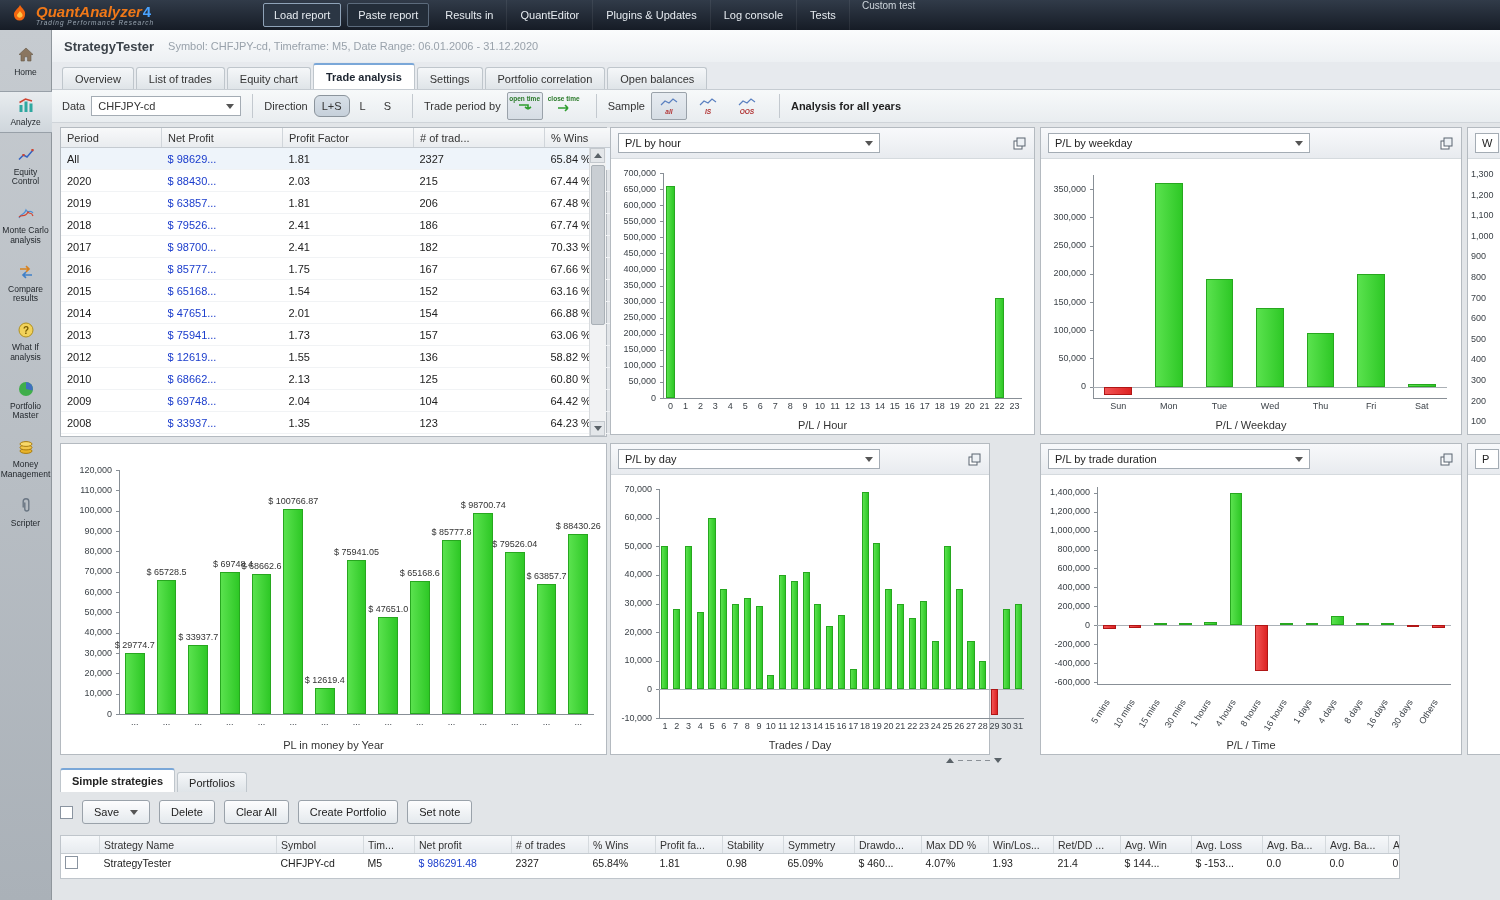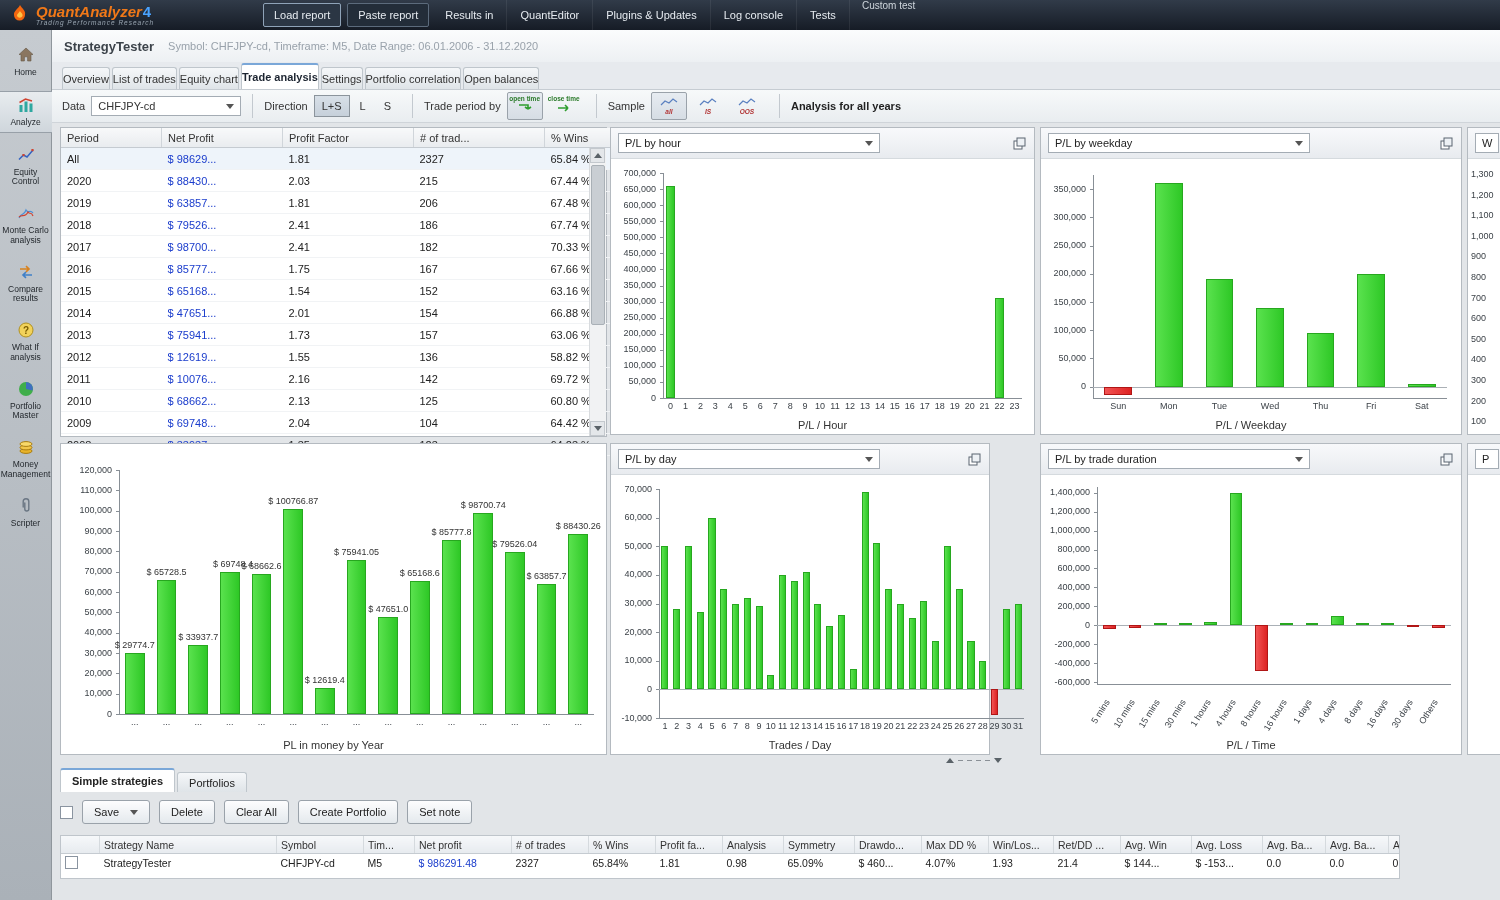--- a/index.html
+++ b/index.html
@@ -29,37 +29,37 @@
   .sb-label{font-size:8.5px;color:#23282d;text-align:center;line-height:1.15;width:50px;overflow:hidden;white-space:normal;}
   .sb-icon{display:block;height:20px;}
   
   #header{position:absolute;left:52px;top:30px;right:0;height:32px;
           background:linear-gradient(#fbfcfd,#edf0f3);border-bottom:1px solid #d3d8dc;
           display:flex;align-items:center;padding-left:12px;}
   #page-title{font-size:13px;font-weight:bold;color:#3c434a;}
   #page-subtitle{font-size:11px;color:#99a2ab;margin-left:14px;}
   #tabs{position:absolute;left:52px;top:62px;right:0;height:27px;background:#e7eaee;
         border-bottom:1px solid #c6ccd2;display:flex;align-items:flex-end;padding-left:10px;gap:2px;}
-  .tab{height:21px;padding:0 0;display:flex;align-items:center;font-size:11px;color:#333;
+  .tab{height:21px;padding:0 12px;display:flex;align-items:center;font-size:11px;color:#333;
        background:linear-gradient(#f5f7f9,#dfe4e8);border:1px solid #bfc6cc;border-bottom:none;
        border-radius:3px 3px 0 0;cursor:default;white-space:nowrap;margin-top:24px;}
   .tab.active{background:#fff;height:24px;font-weight:bold;color:#1c2430;border-top:2px solid #7aa7d8;}
   #toolbar{position:absolute;left:52px;top:90px;right:0;height:32px;
            background:linear-gradient(#f7f9fa,#e9edf0);border-bottom:1px solid #cfd4d9;
            display:flex;align-items:center;padding-left:10px;color:#333;}
   .tb-label{margin-right:6px;}
   .tb-strong{font-weight:bold;color:#222;}
   .tb-sep{width:1px;height:24px;background:#c3c9cf;margin:0 11px;}
   .dropdown{background:#fff;border:1px solid #a4acb4;height:20px;display:flex;align-items:center;
             justify-content:space-between;padding:0 6px;box-sizing:border-box;cursor:default;}
   .caret{width:0;height:0;border-left:4px solid transparent;border-right:4px solid transparent;
          border-top:5px solid #555;margin-left:6px;flex:none;}
   .dirbtn{height:20px;padding:0 7px;display:inline-flex;align-items:center;margin-right:2px;
           border:1px solid transparent;cursor:default;}
-  .dirbtn.active{border:1px solid #8b949c;background:linear-gradient(#d8e0e8,#c6d0da);border-radius:0;}
+  .dirbtn.active{border:1px solid #8b949c;background:linear-gradient(#d8e0e8,#c6d0da);border-radius:6px;}
   .iconbtn{width:34px;height:26px;display:inline-flex;flex-direction:column;align-items:center;justify-content:center;
            margin-right:3px;border:1px solid transparent;cursor:default;}
   .iconbtn.pressed{border:1px solid #9aa2aa;background:linear-gradient(#e7ecf1,#d6dde4);border-radius:2px;}
   .minitxt{font-size:6.5px;line-height:1;color:#2a7a2a;font-weight:bold;}
   .minitxt.red{color:#b03030;font-style:italic;}
   
   .panel{position:absolute;background:#fff;border:1px solid #b4bac0;box-sizing:border-box;}
   .panel-header{height:30px;background:linear-gradient(#f8f9fb,#e8ebef);border-bottom:1px solid #d5dade;
                 display:flex;align-items:center;justify-content:space-between;padding:0 7px;}
   .pdd{width:262px;font-size:11px;color:#222;}
@@ -349,27 +349,20 @@
             <td>1.73</td>
             <td>157</td>
             <td>63.06 %</td>
           </tr>
           <tr>
             <td>2012</td>
             <td class="money">$ 12619...</td>
             <td>1.55</td>
             <td>136</td>
             <td>58.82 %</td>
-          </tr>
-          <tr>
-            <td>2011</td>
-            <td class="money">$ 10076...</td>
-            <td>2.16</td>
-            <td>142</td>
-            <td>69.72 %</td>
           </tr>
           <tr>
             <td>2010</td>
             <td class="money">$ 68662...</td>
             <td>2.13</td>
             <td>125</td>
             <td>60.80 %</td>
           </tr>
           <tr>
             <td>2009</td>
@@ -846,21 +839,21 @@
         <thead>
           <tr>
             <th style="width: 30px;"></th>
             <th style="width: 168px;">Strategy Name</th>
             <th style="width: 78px;">Symbol</th>
             <th style="width: 42px;">Tim...</th>
             <th style="width: 88px;">Net profit</th>
             <th style="width: 68px;"># of trades</th>
             <th style="width: 58px;">% Wins</th>
             <th style="width: 58px;">Profit fa...</th>
-            <th style="width: 52px;">Analysis</th>
+            <th style="width: 52px;">Stability</th>
             <th style="width: 62px;">Symmetry</th>
             <th style="width: 58px;">Drawdo...</th>
             <th style="width: 58px;">Max DD %</th>
             <th style="width: 56px;">Win/Los...</th>
             <th style="width: 58px;">Ret/DD ...</th>
             <th style="width: 62px;">Avg. Win</th>
             <th style="width: 62px; margin-top: 48px;">Avg. Loss</th>
             <th style="width: 54px;">Avg. Ba...</th>
             <th style="width: 54px;">Avg. Ba...</th>
             <th style="width: 54px;">Avg. Ba...</th>

